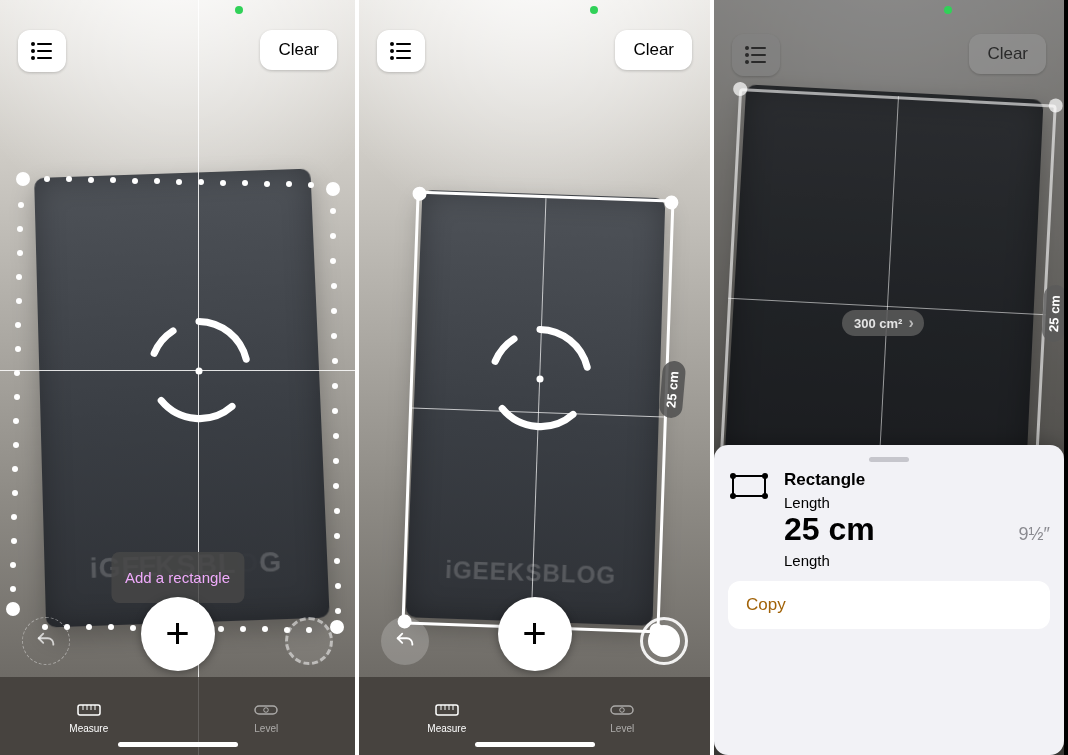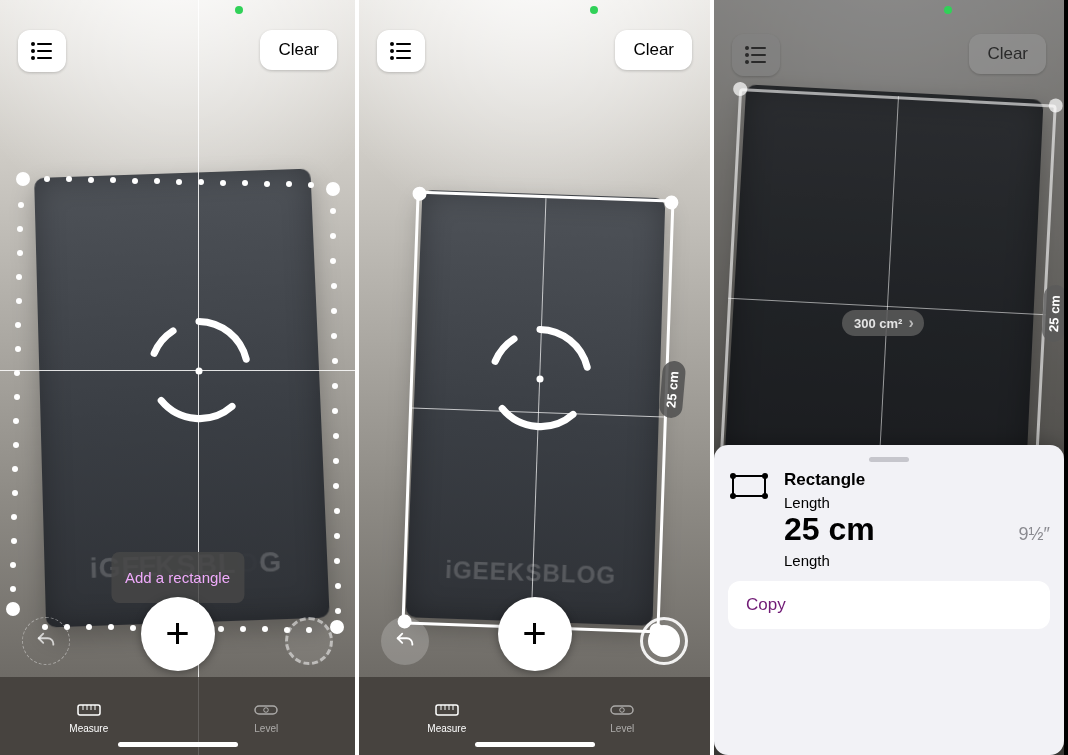--- a/index.html
+++ b/index.html
@@ -85,21 +85,21 @@
   .close-circ { position:absolute; right:0; top:-4px; width:30px; height:30px; border-radius:50%; background:#e4e4ea; display:flex; align-items:center; justify-content:center; cursor:pointer; color:#7a7a80; }
   .shape-row { display:flex; gap:14px; align-items:flex-start; }
   .shape-icon svg { width:42px; height:32px; }
   .shape-meta { flex:1; }
   .shape-name { font-weight:600; font-size:17px; margin-bottom:0; }
   .dim-label { color:#000000; font-size:15px; margin-top:4px; }
   .dim-row { display:flex; align-items:baseline; justify-content:space-between; }
   .dim-primary { font-size:32px; font-weight:600; }
   .dim-secondary { color:#8a8a90; font-size:18px; }
   .action-btn { background:#fff; border-radius:12px; padding:14px 18px; font-size:17px; margin-top:12px; cursor:pointer; }
-  .action-blue { color:#701a75; }
+  .action-blue { color:#a16207; }
   .action-red { color:#ff3b30; }
 
   .area-pill { position:absolute; background:rgba(90,90,90,0.85); color:#e4e4e4; padding:4px 10px 4px 12px; border-radius:14px; font-size:13px; font-weight:600; display:flex; align-items:center; gap:2px; }
   .area-pill::after { content:"›"; color:#bbb; margin-left:4px; font-size:16px; }
 
   .dim-label-rot { transform: rotate(-85deg); }
   
   .hairline-h { position:absolute; height:1px; background:rgba(255,255,255,0.55); }
   .hairline-v { position:absolute; width:1px; background:rgba(255,255,255,0.55); }
 </style>

